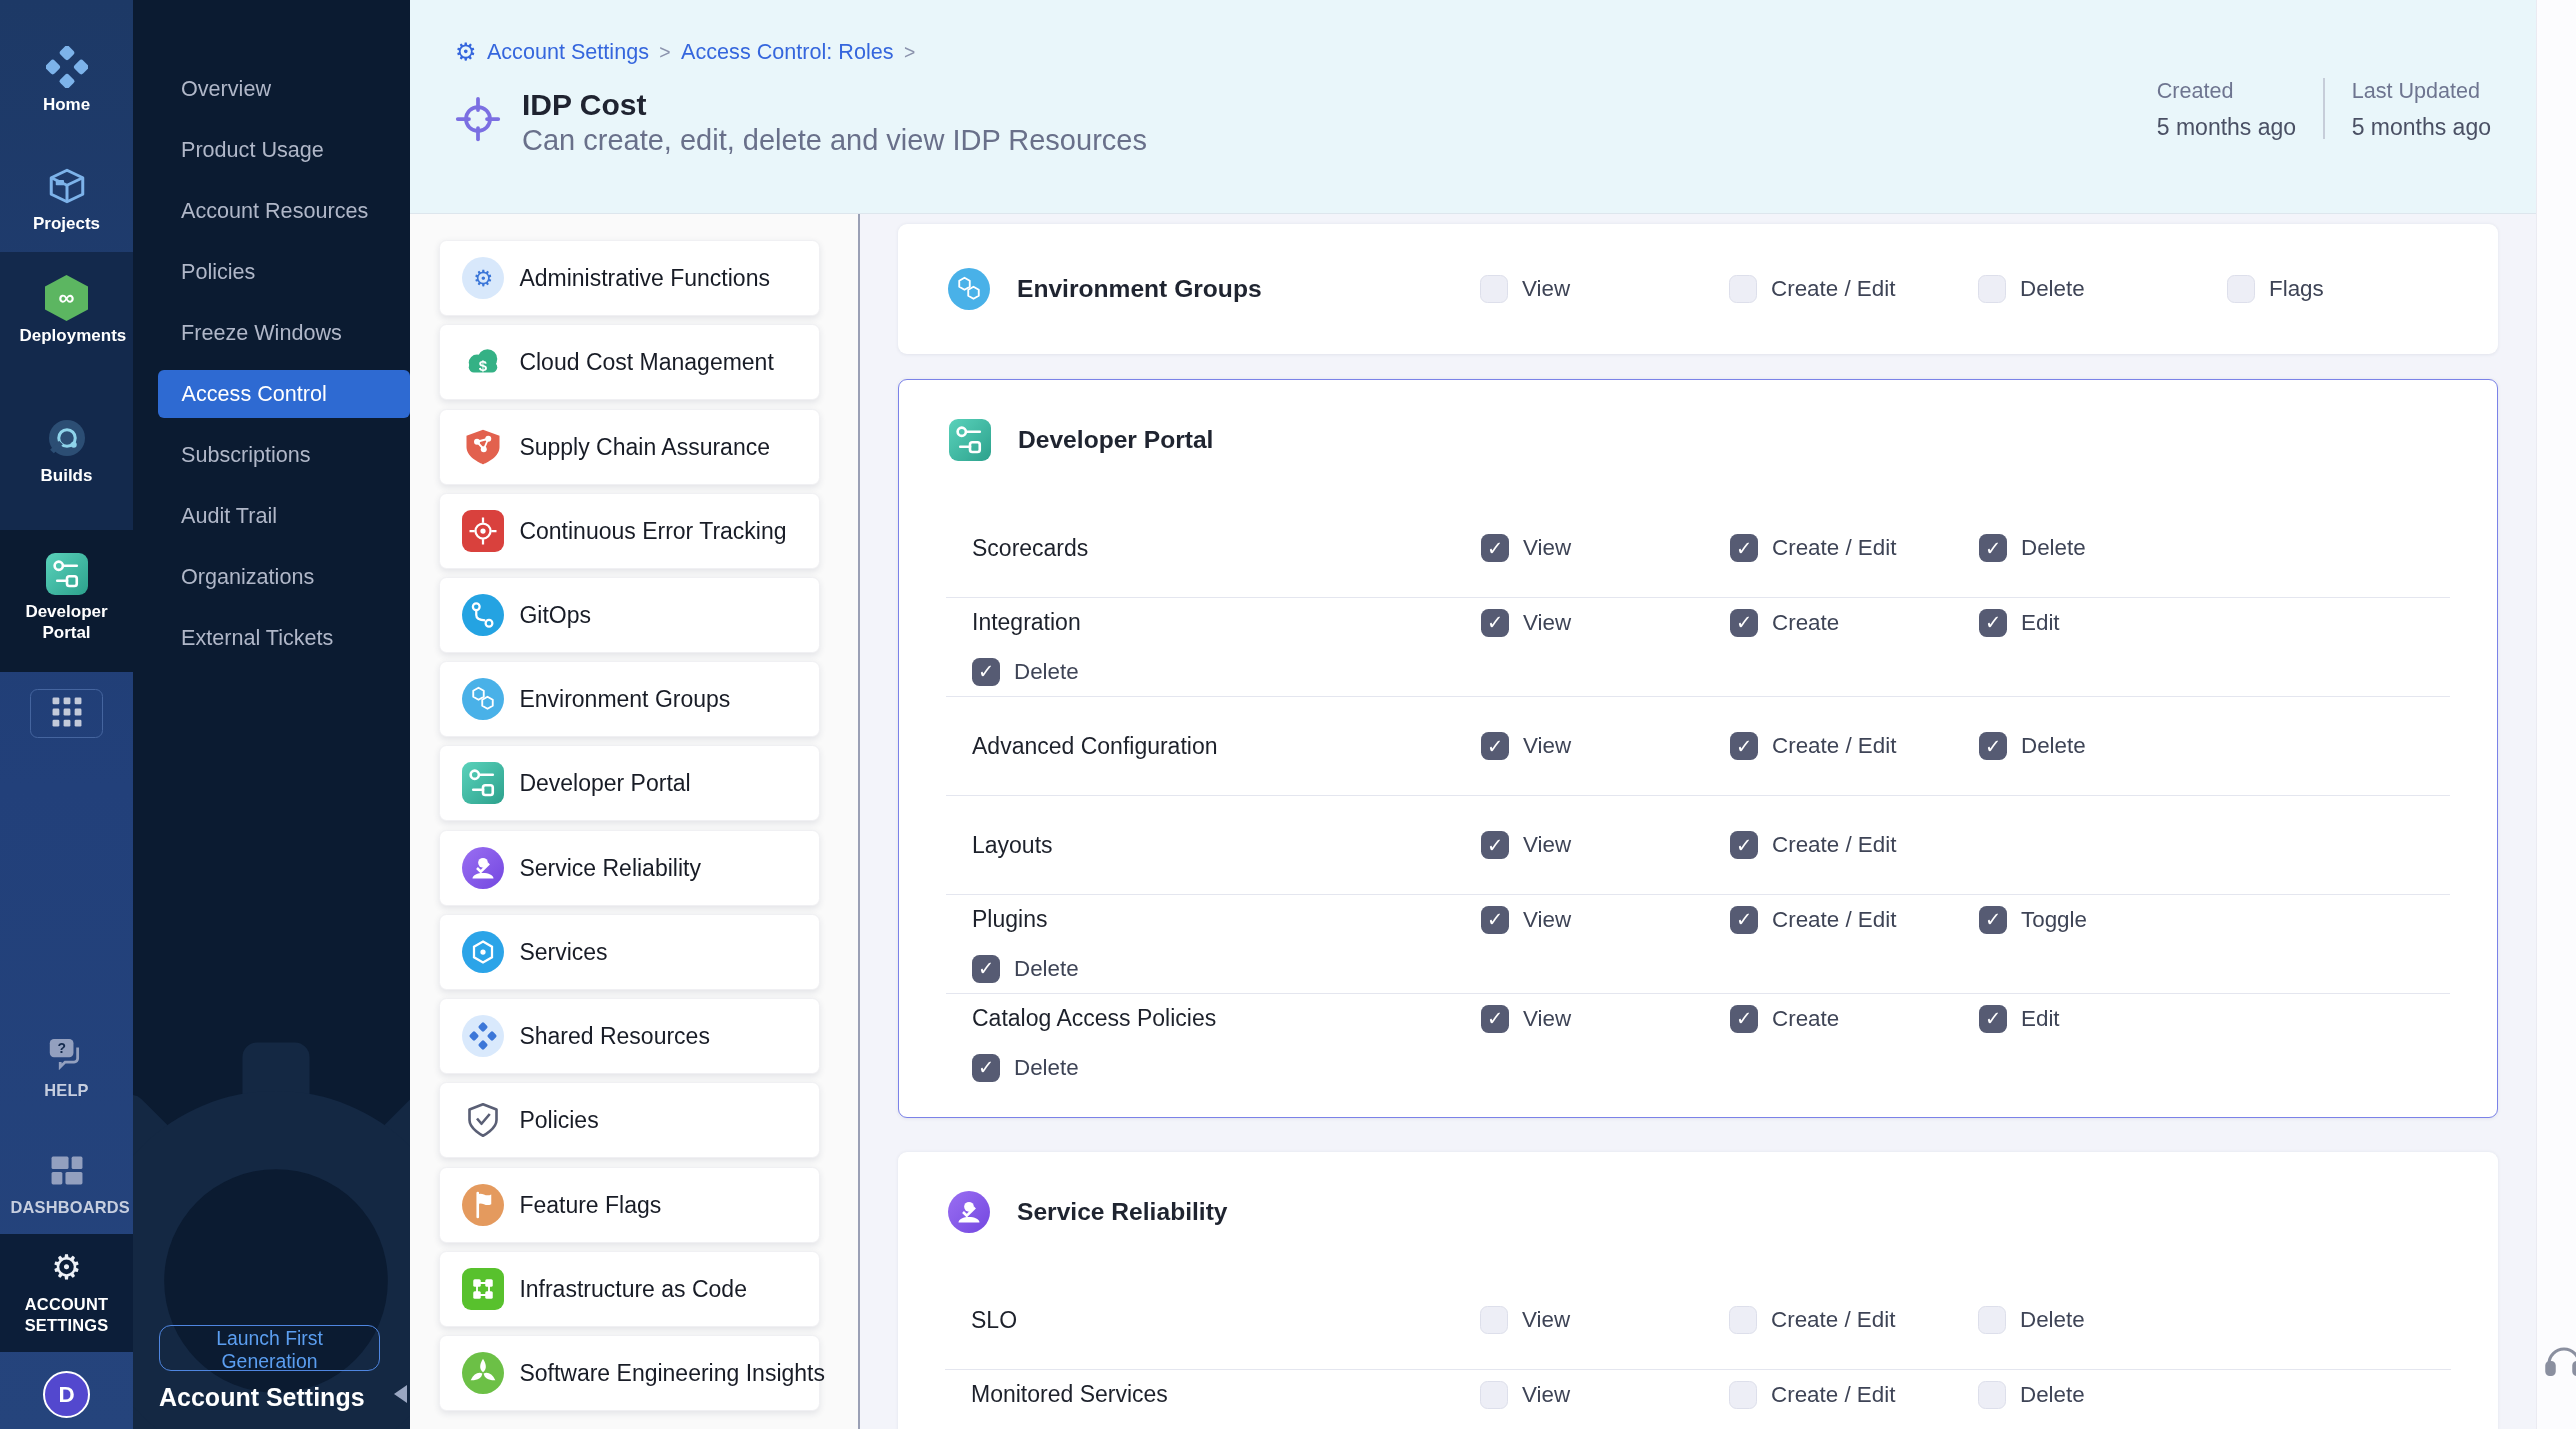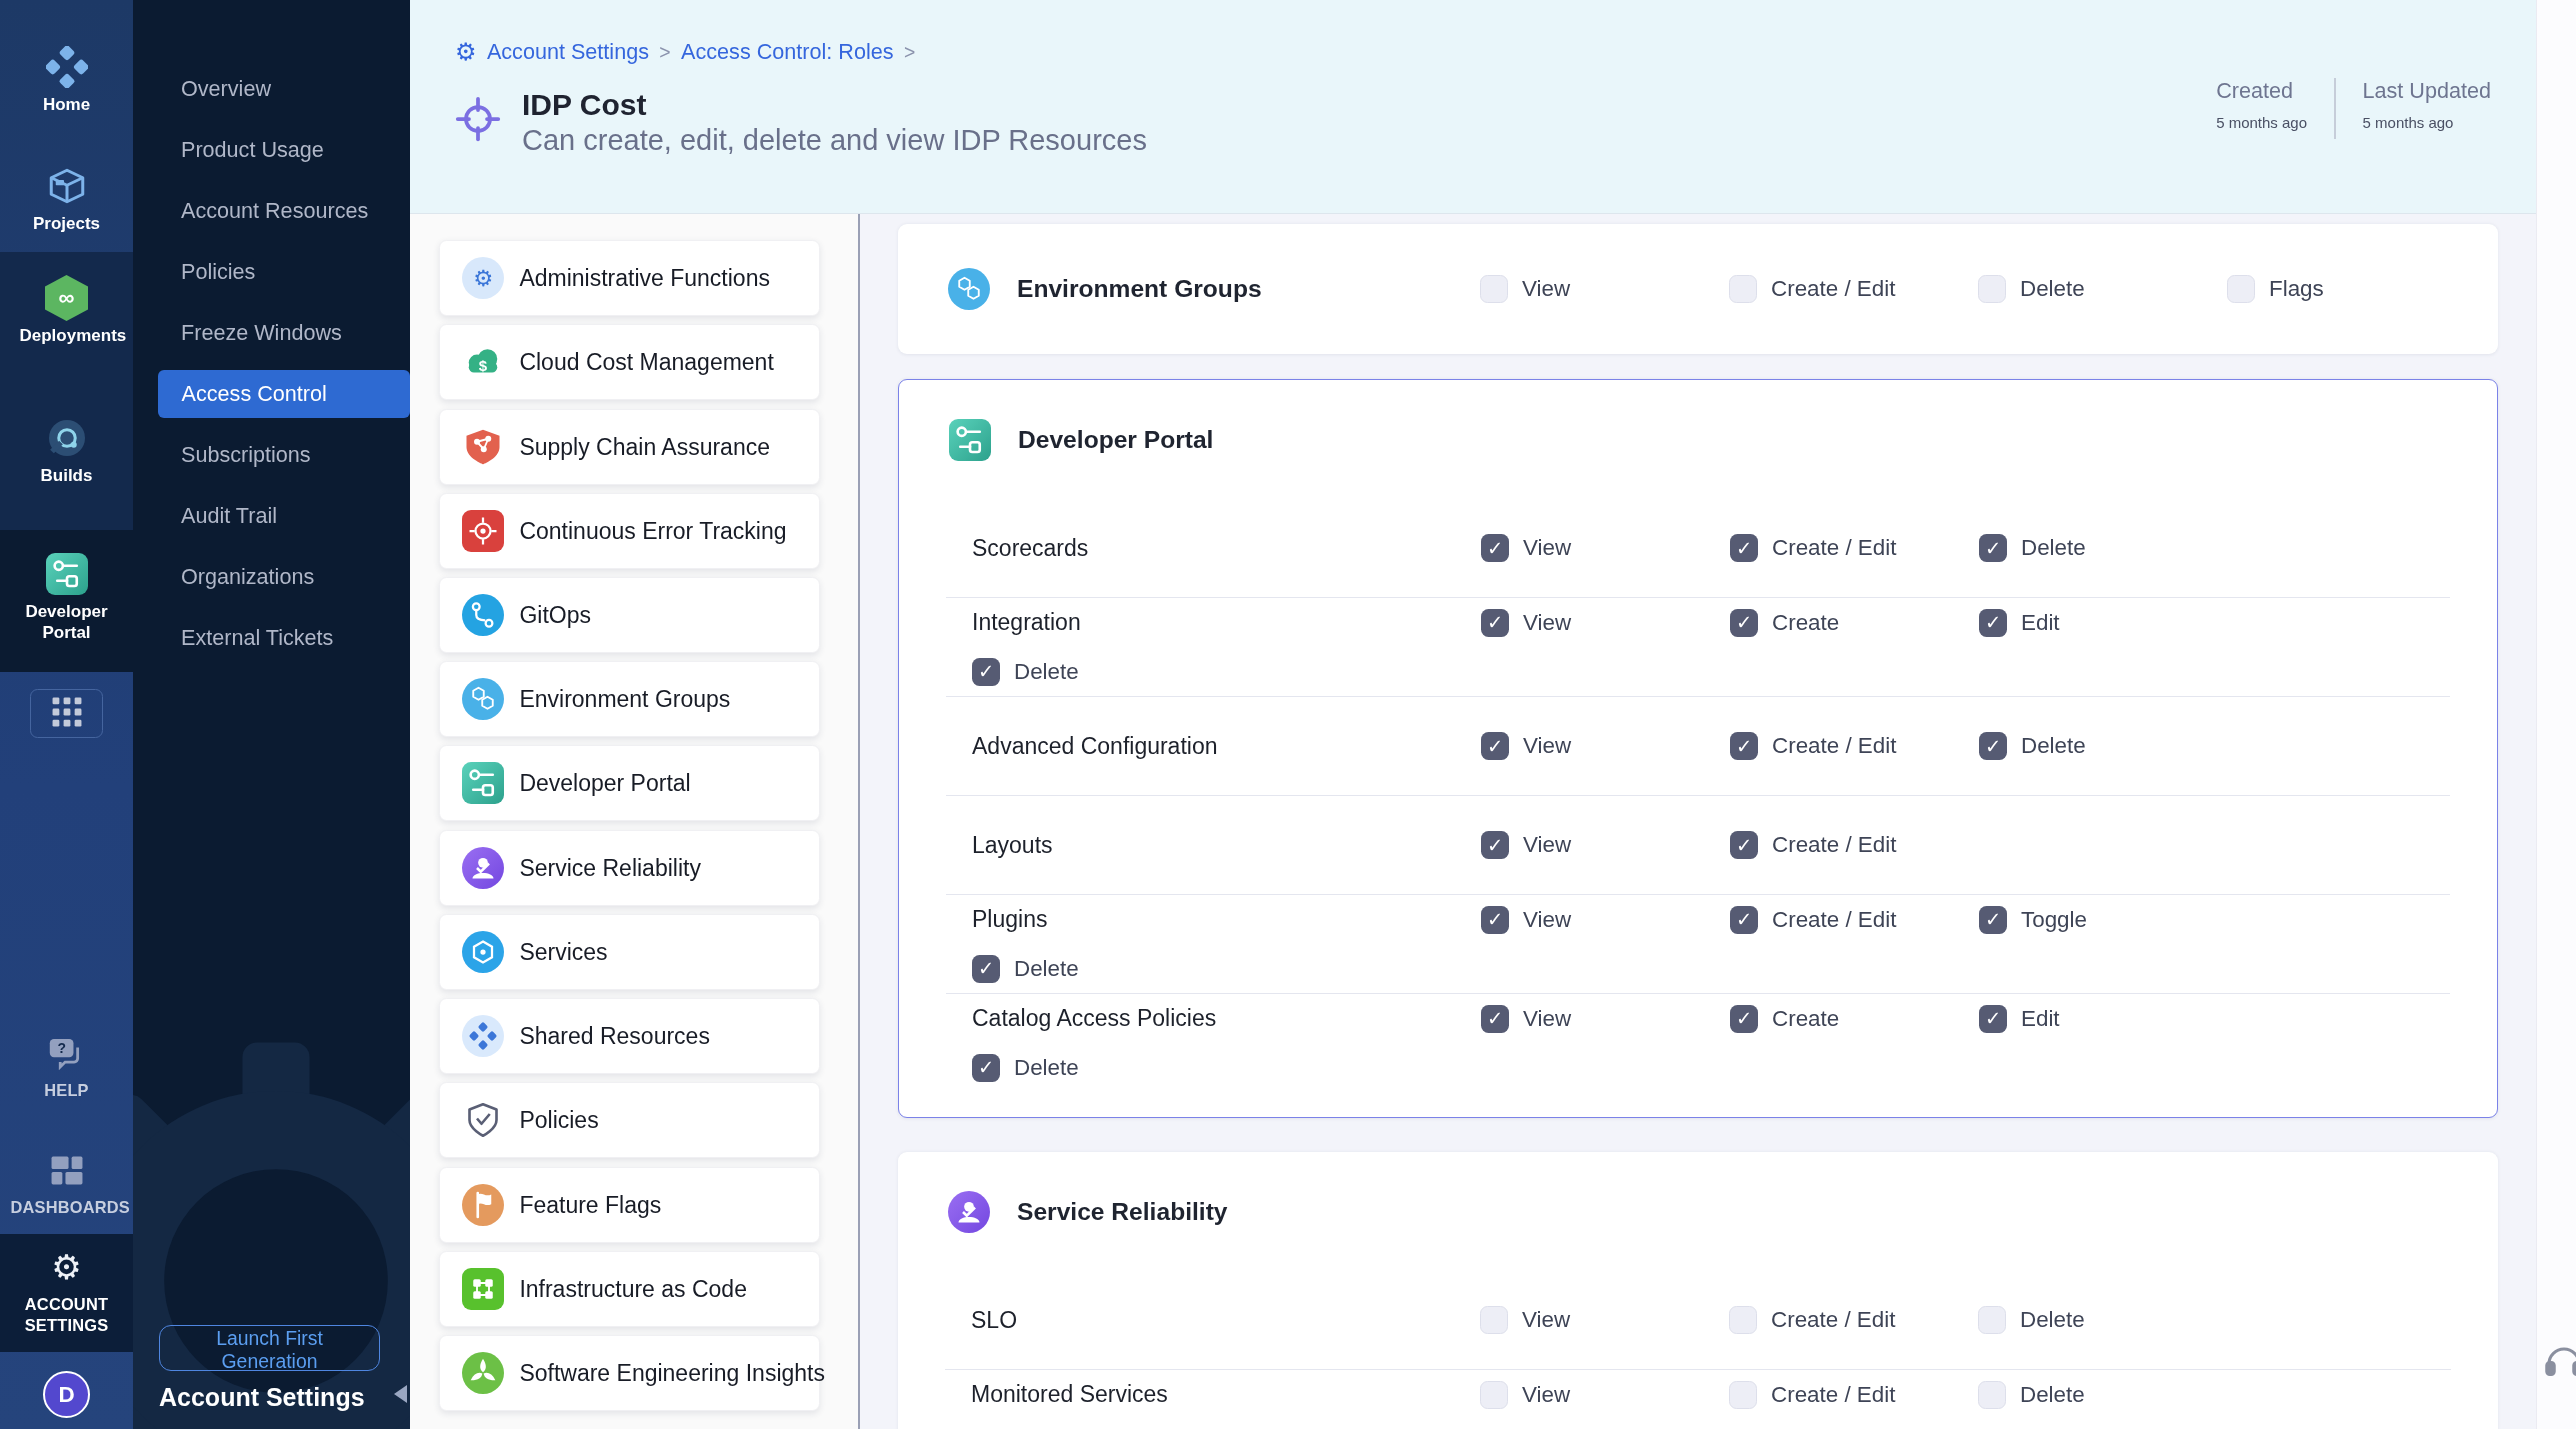--- a/index.html
+++ b/index.html
@@ -53,21 +53,21 @@
   .crumbs{position:absolute;left:46px;top:39px;display:flex;align-items:center;gap:10.4px;}
   .crumb{color:#3566dd;font-size:21.6px;cursor:pointer;}
   .crumb-gear{color:#3566dd;font-size:24px;line-height:24px;}
   .crumb-sep{color:#8b93ad;font-size:19.4px;}
   .role-icon{position:absolute;left:45px;top:95px;}
   .role-title{position:absolute;left:113px;top:88px;font-size:30px;font-weight:700;color:#1f2330;}
   .role-sub{position:absolute;left:113px;top:124px;font-size:29px;color:#69708a;}
   .meta{position:absolute;right:45px;top:78px;display:flex;align-items:flex-start;}
   .meta-block{display:flex;flex-direction:column;gap:10.4px;}
   .meta-label{font-size:21.6px;color:#6e7590;}
-  .meta-value{font-size:15px;color:#4a5064;}
+  .meta-value{font-size:23px;color:#4a5064;}
   .meta-div{width:1.5px;height:61px;background:#c6cdd9;margin:0 27px;}
 
   
   .modcol{position:absolute;left:409px;top:214px;width:449px;height:1216px;background:#fafafa;}
   .mod-card{position:absolute;left:30px;width:381px;height:76px;background:#fff;border-radius:7.5px;
         border:0.7px solid #f0f0f3;box-shadow:0 2.2px 6px rgba(40,50,80,.10);display:flex;align-items:center;
         cursor:pointer;box-sizing:border-box;}
   .mod-ic{margin-left:22.4px;width:42px;height:42px;display:flex;align-items:center;justify-content:center;flex:0 0 42px;}
   .mod-label{margin-left:15px;font-size:23px;color:#181c26;font-weight:500;white-space:nowrap;}
   .mic{width:42px;height:42px;border-radius:50%;display:flex;align-items:center;justify-content:center;}

